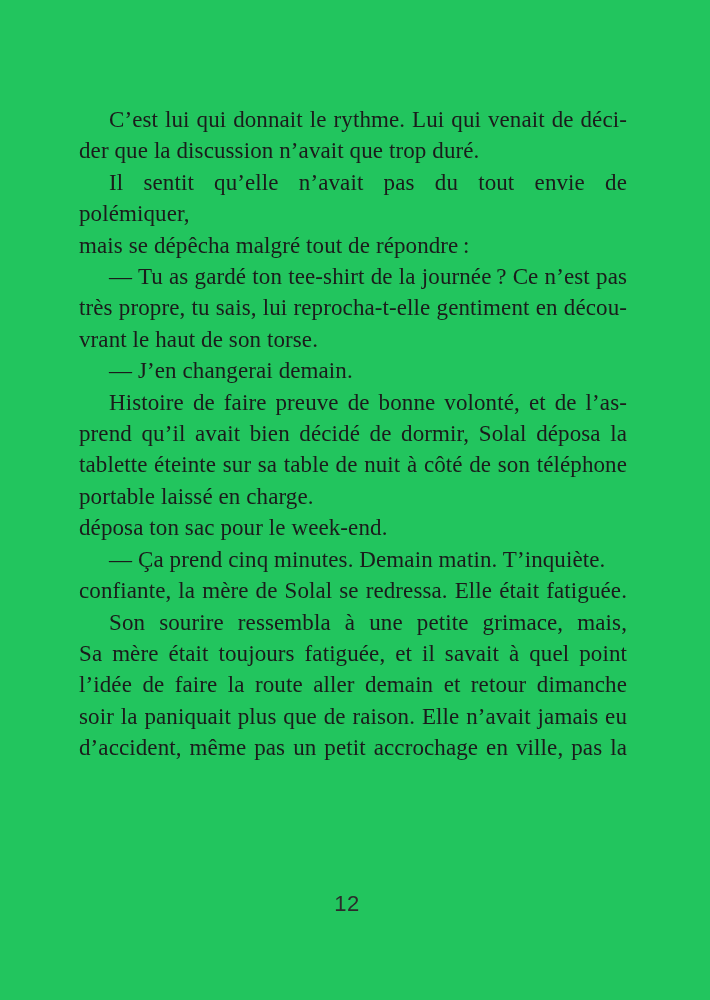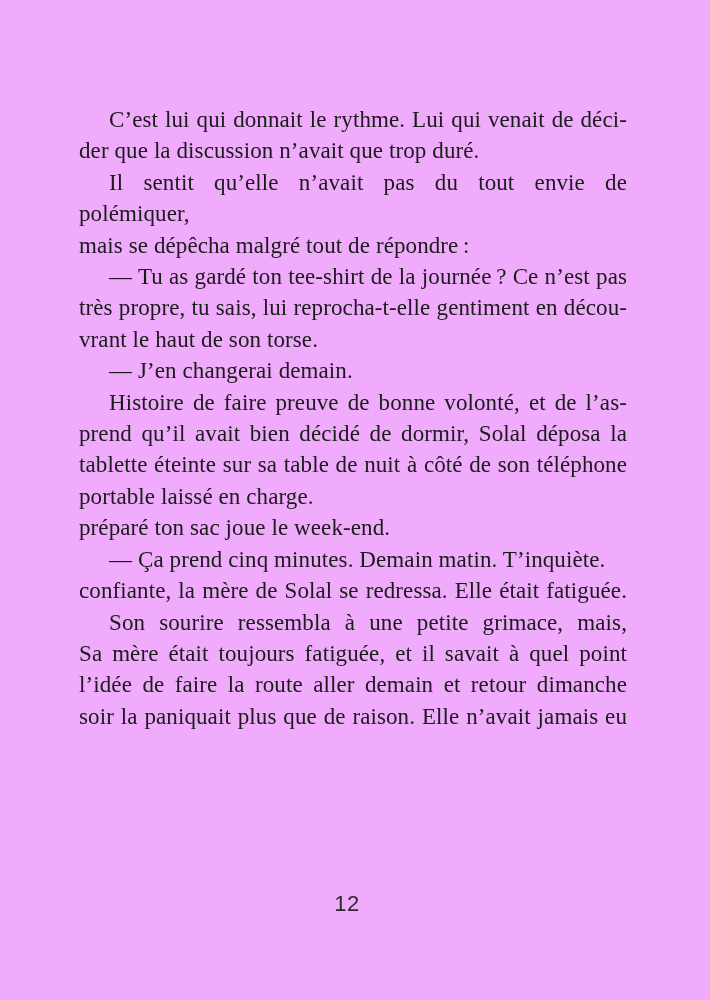--- a/index.html
+++ b/index.html
@@ -4,21 +4,21 @@
 <style>
   html, body {
     margin: 0;
     padding: 0;
     background: #ffffff;
   }
   .book-page {
     position: relative;
     width: 710px;
     height: 1000px;
-    background: #f0abfc;
+    background: #22c55e;
     overflow: hidden;
   }
   .text-block {
     position: absolute;
     left: 79px;
     top: 104px;
     width: 548px;
     font-family: "Liberation Serif", "DejaVu Serif", serif;
     font-size: 23px;
     line-height: 31.4px;
@@ -81,32 +81,33 @@
     </div>
 
     <div class="paragraph">
       <div class="line first">Histoire de faire preuve de bonne volonté, et de l’as-</div>
       <div class="line">prend qu’il avait bien décidé de dormir, Solal déposa la</div>
       <div class="line">tablette éteinte sur sa table de nuit à côté de son téléphone</div>
       <div class="line last">portable laissé en charge.</div>
     </div>
 
     <div class="paragraph">
-      <div class="line last">préparé ton sac joue le week-end.</div>
+      <div class="line last">déposa ton sac pour le week-end.</div>
     </div>
 
     <div class="paragraph">
       <div class="line first last">— Ça prend cinq minutes. Demain matin. T’inquiète.</div>
     </div>
 
     <div class="paragraph">
       <div class="line">confiante, la mère de Solal se redressa. Elle était fatiguée.</div>
       <div class="line first">Son sourire ressembla à une petite grimace, mais,</div>
       <div class="line">Sa mère était toujours fatiguée, et il savait à quel point</div>
       <div class="line">l’idée de faire la route aller demain et retour dimanche</div>
       <div class="line">soir la paniquait plus que de raison. Elle n’avait jamais eu</div>
+      <div class="line">d’accident, même pas un petit accrochage en ville, pas la</div>
     </div>
 
   </div>
 
   <div class="page-number">12</div>
 
 </div>
 
 </body></html>

